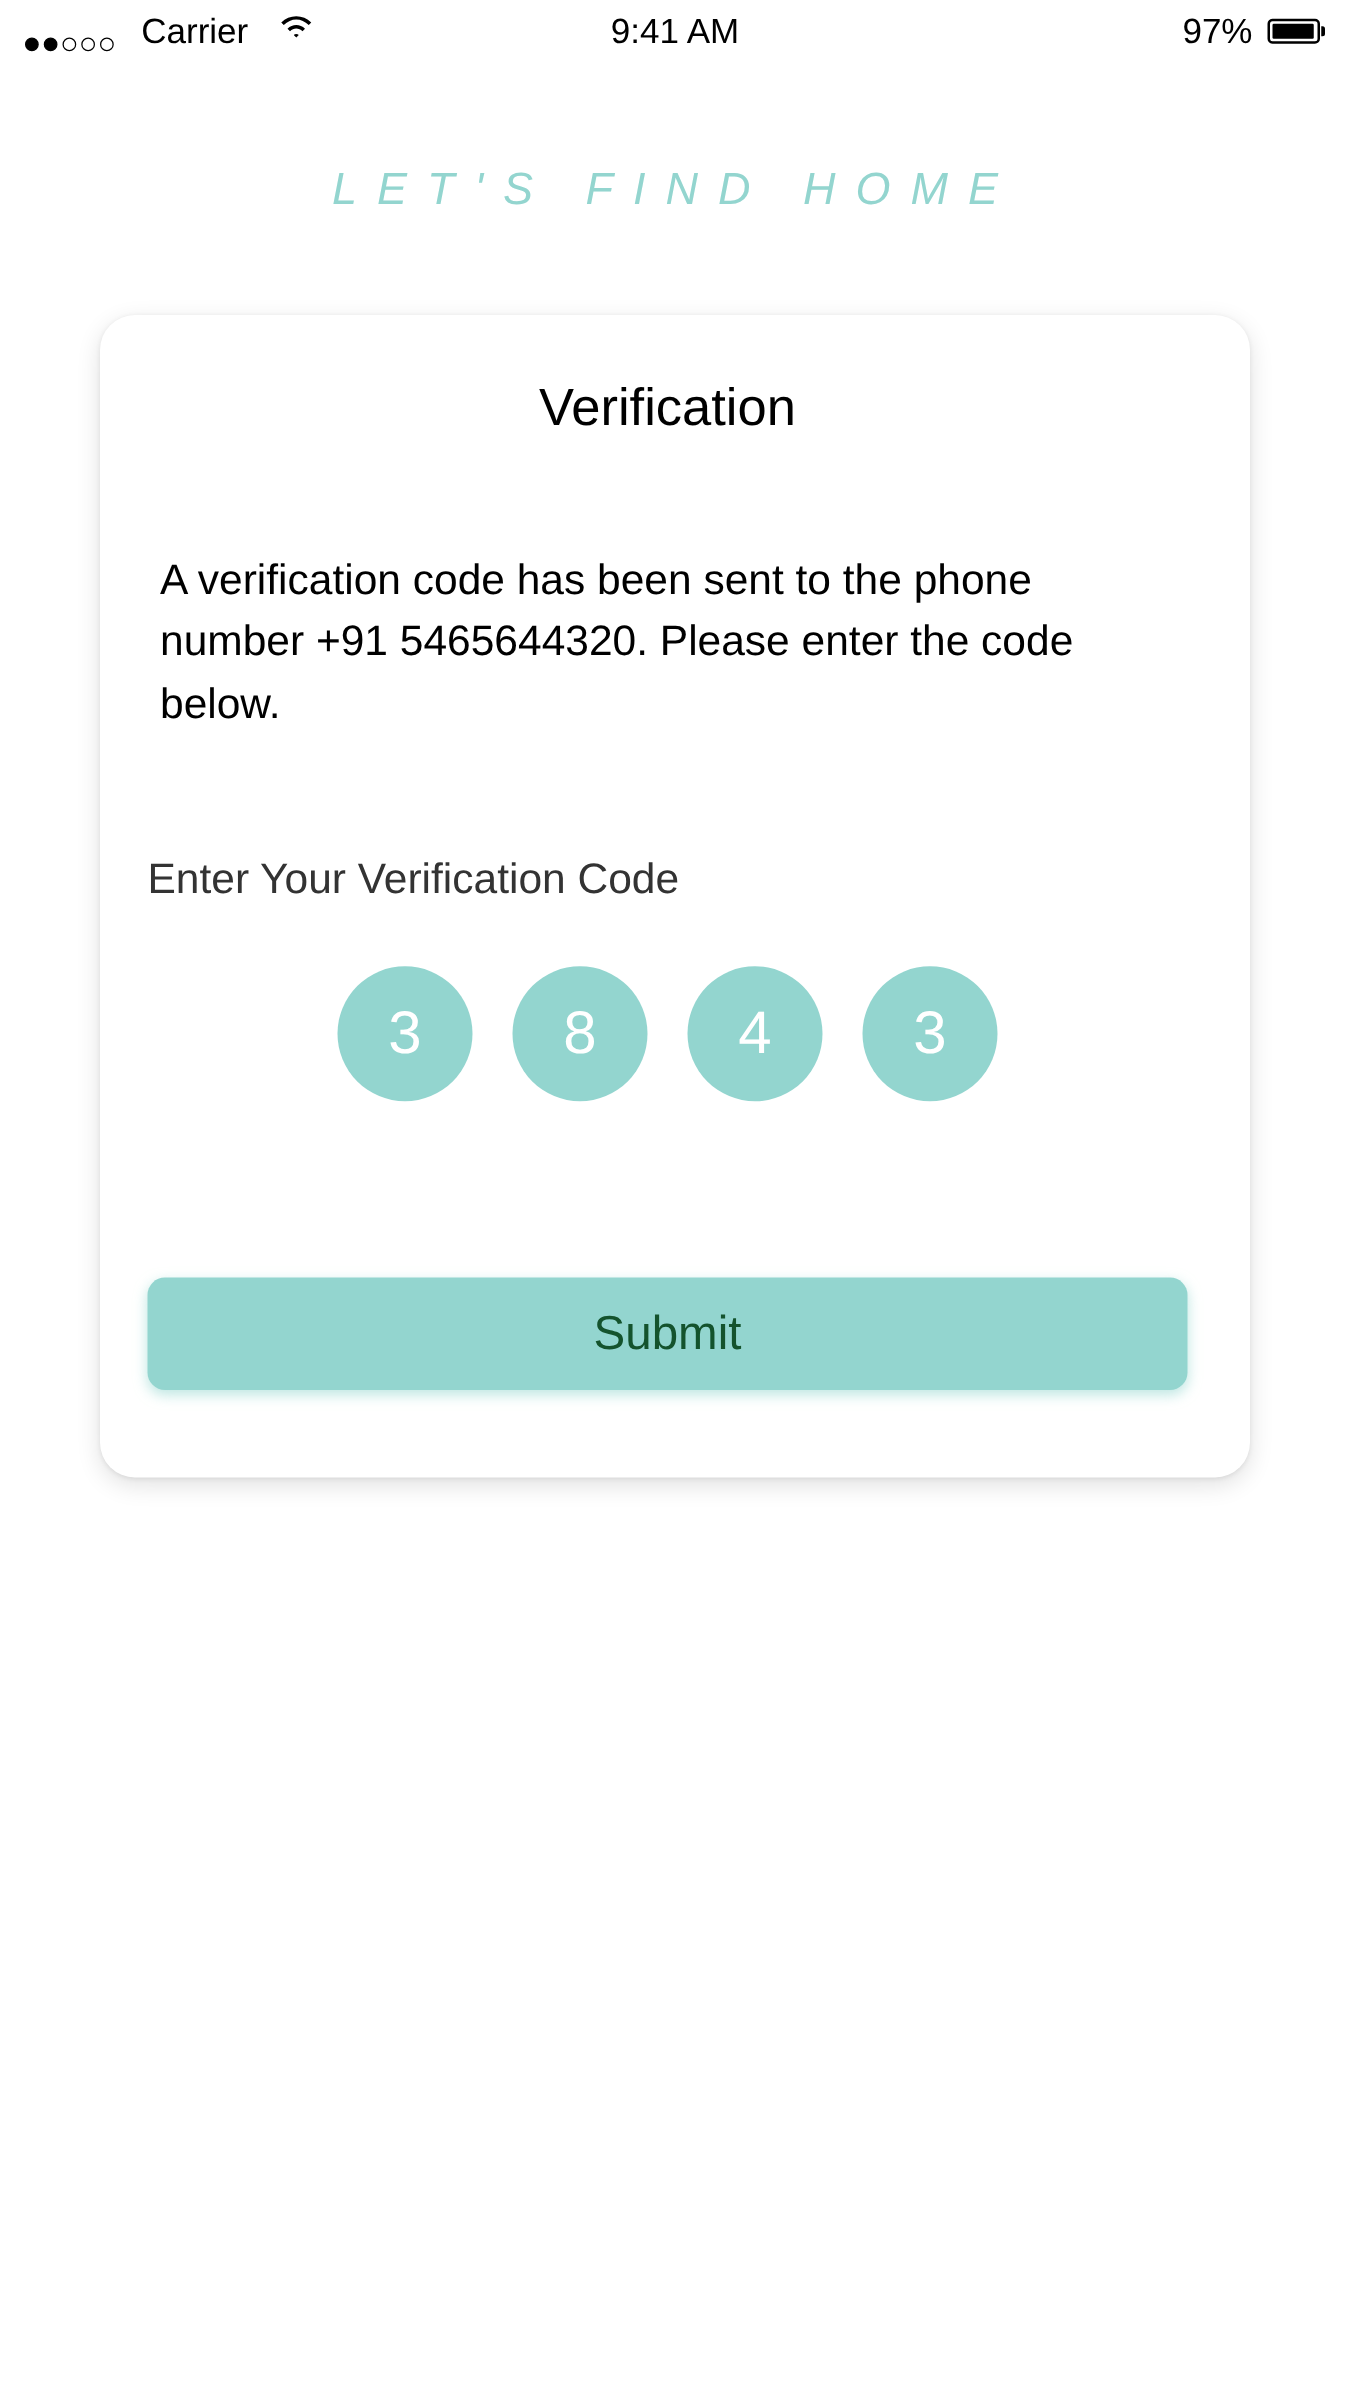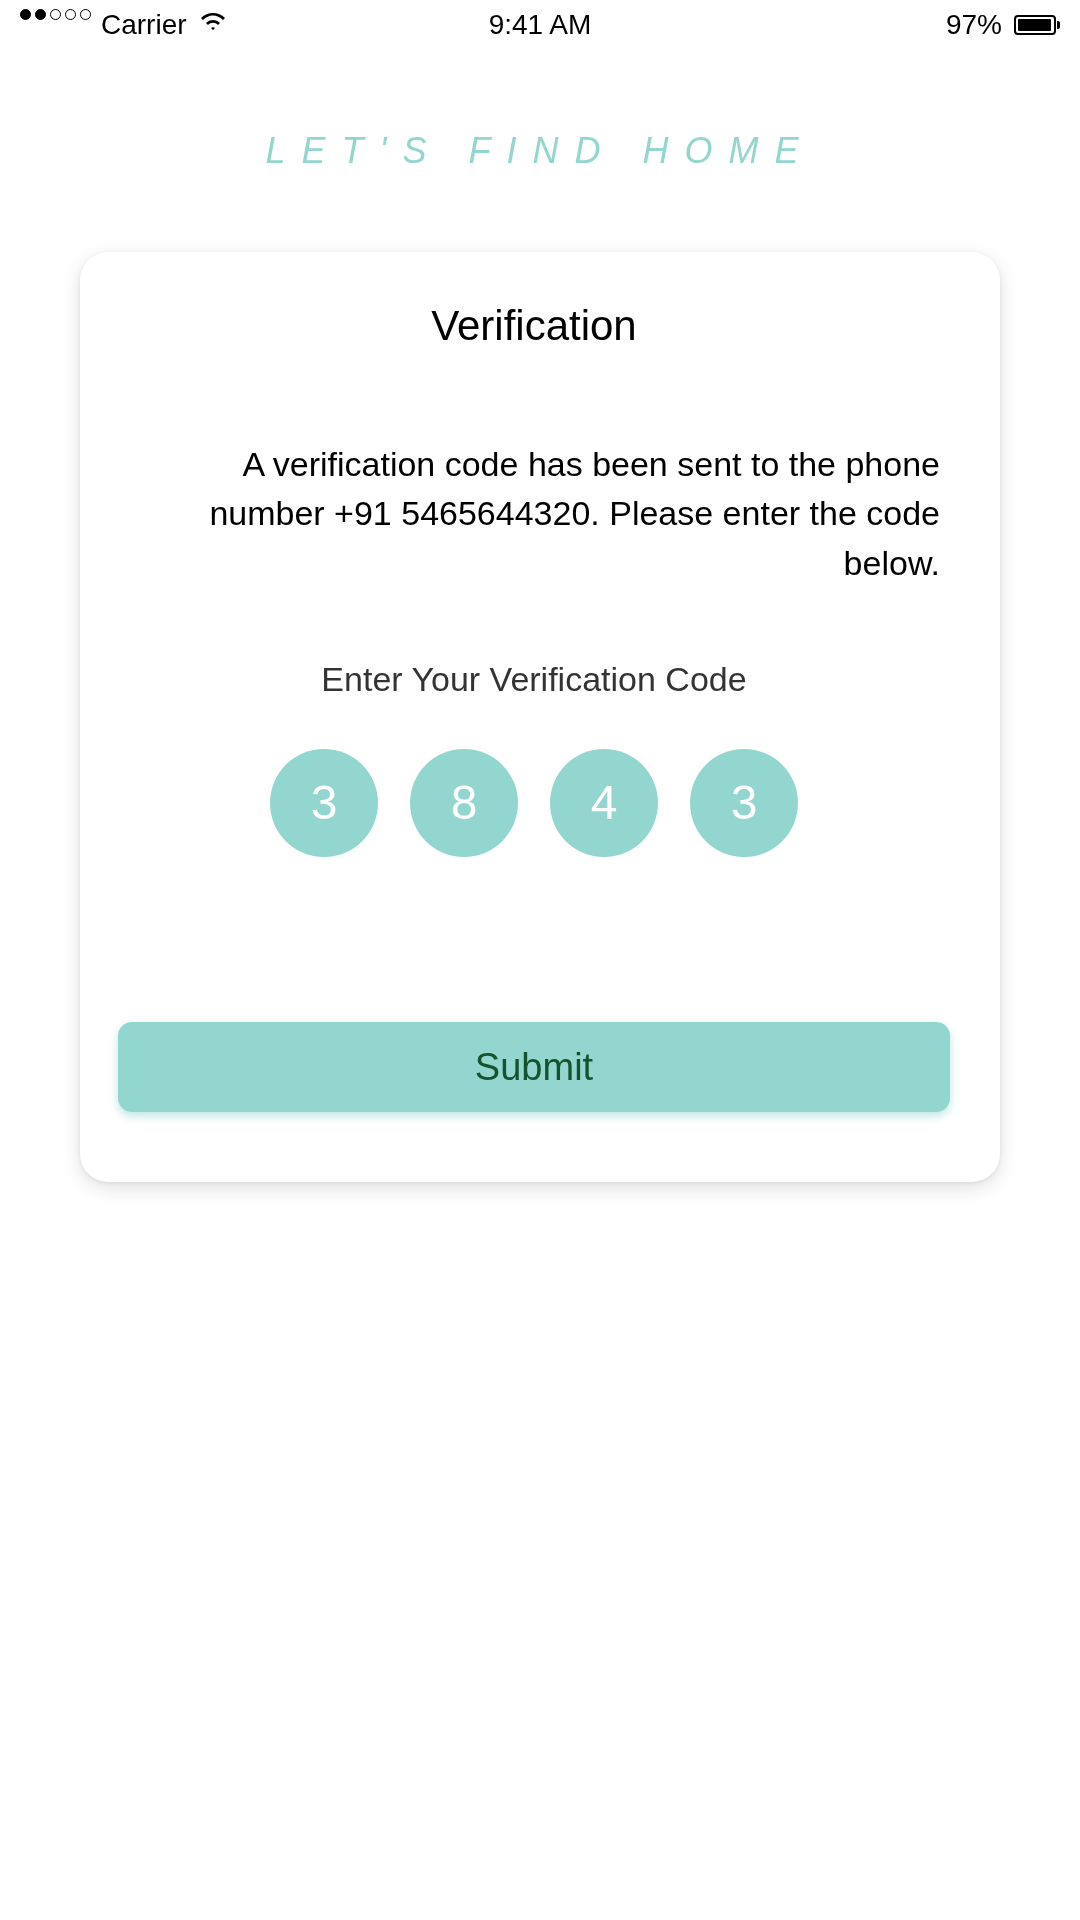--- a/index.html
+++ b/index.html
@@ -23,22 +23,22 @@
       align-items: center;
       justify-content: space-between;
       padding: 10px 20px;
       height: 50px;
       font-size: 28px;
       color: #000;
     }
     
     .status-left {
       display: flex;
-      align-items: flex-start;
-      gap: 4px;
+      align-items: flex-end;
+      gap: 16px;
     }
     
     .signal-dots {
       display: flex;
       gap: 4px;
       align-items: center;
     }
     
     .dot {
       width: 11px;
@@ -144,30 +144,30 @@
     
     .card-title {
       text-align: center;
       font-size: 42px;
       font-weight: 400;
       color: #000;
       margin-bottom: 90px;
     }
     
     .card-message {
-      text-align: right;
+      text-align: left;
       font-size: 34px;
       line-height: 1.45;
       color: #000;
       padding: 0 10px;
-      margin-bottom: 72px;
+      margin-bottom: 96px;
     }
     
     .code-label {
-      text-align: center;
+      text-align: left;
       font-size: 34px;
       color: #333;
       margin-bottom: 50px;
     }
     
     .code-circles {
       display: flex;
       justify-content: center;
       gap: 32px;
       margin-bottom: 140px;

